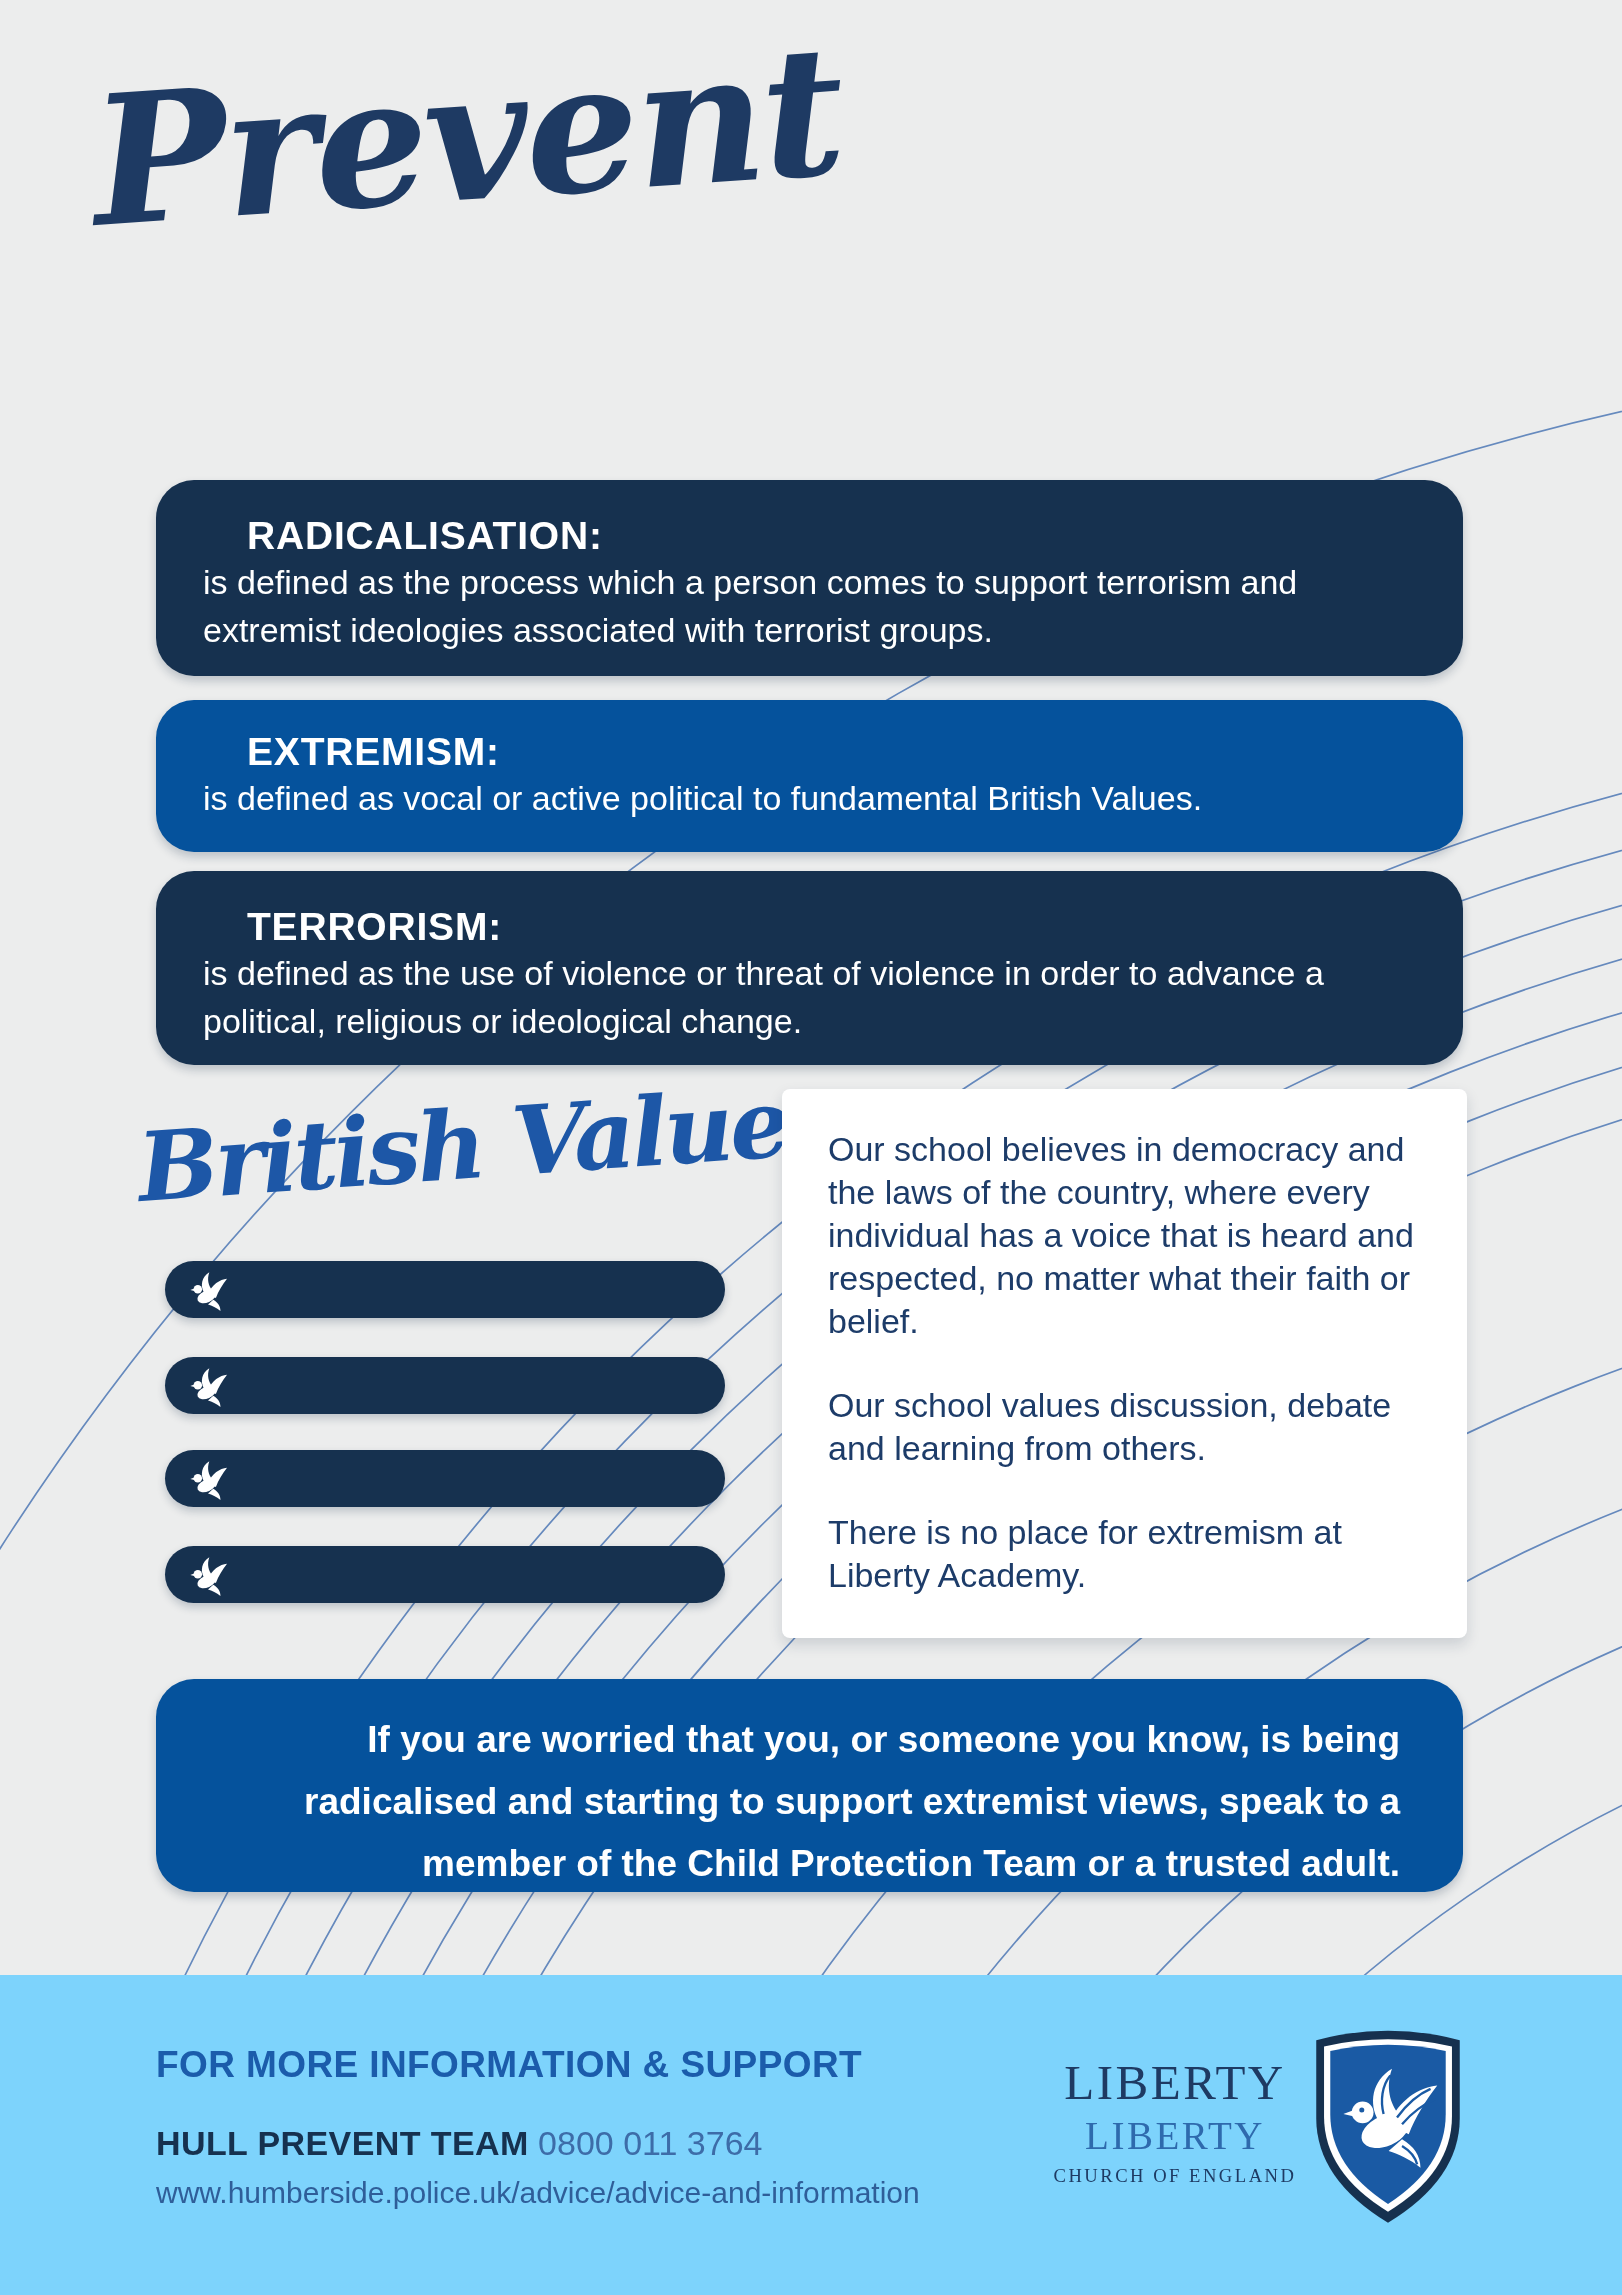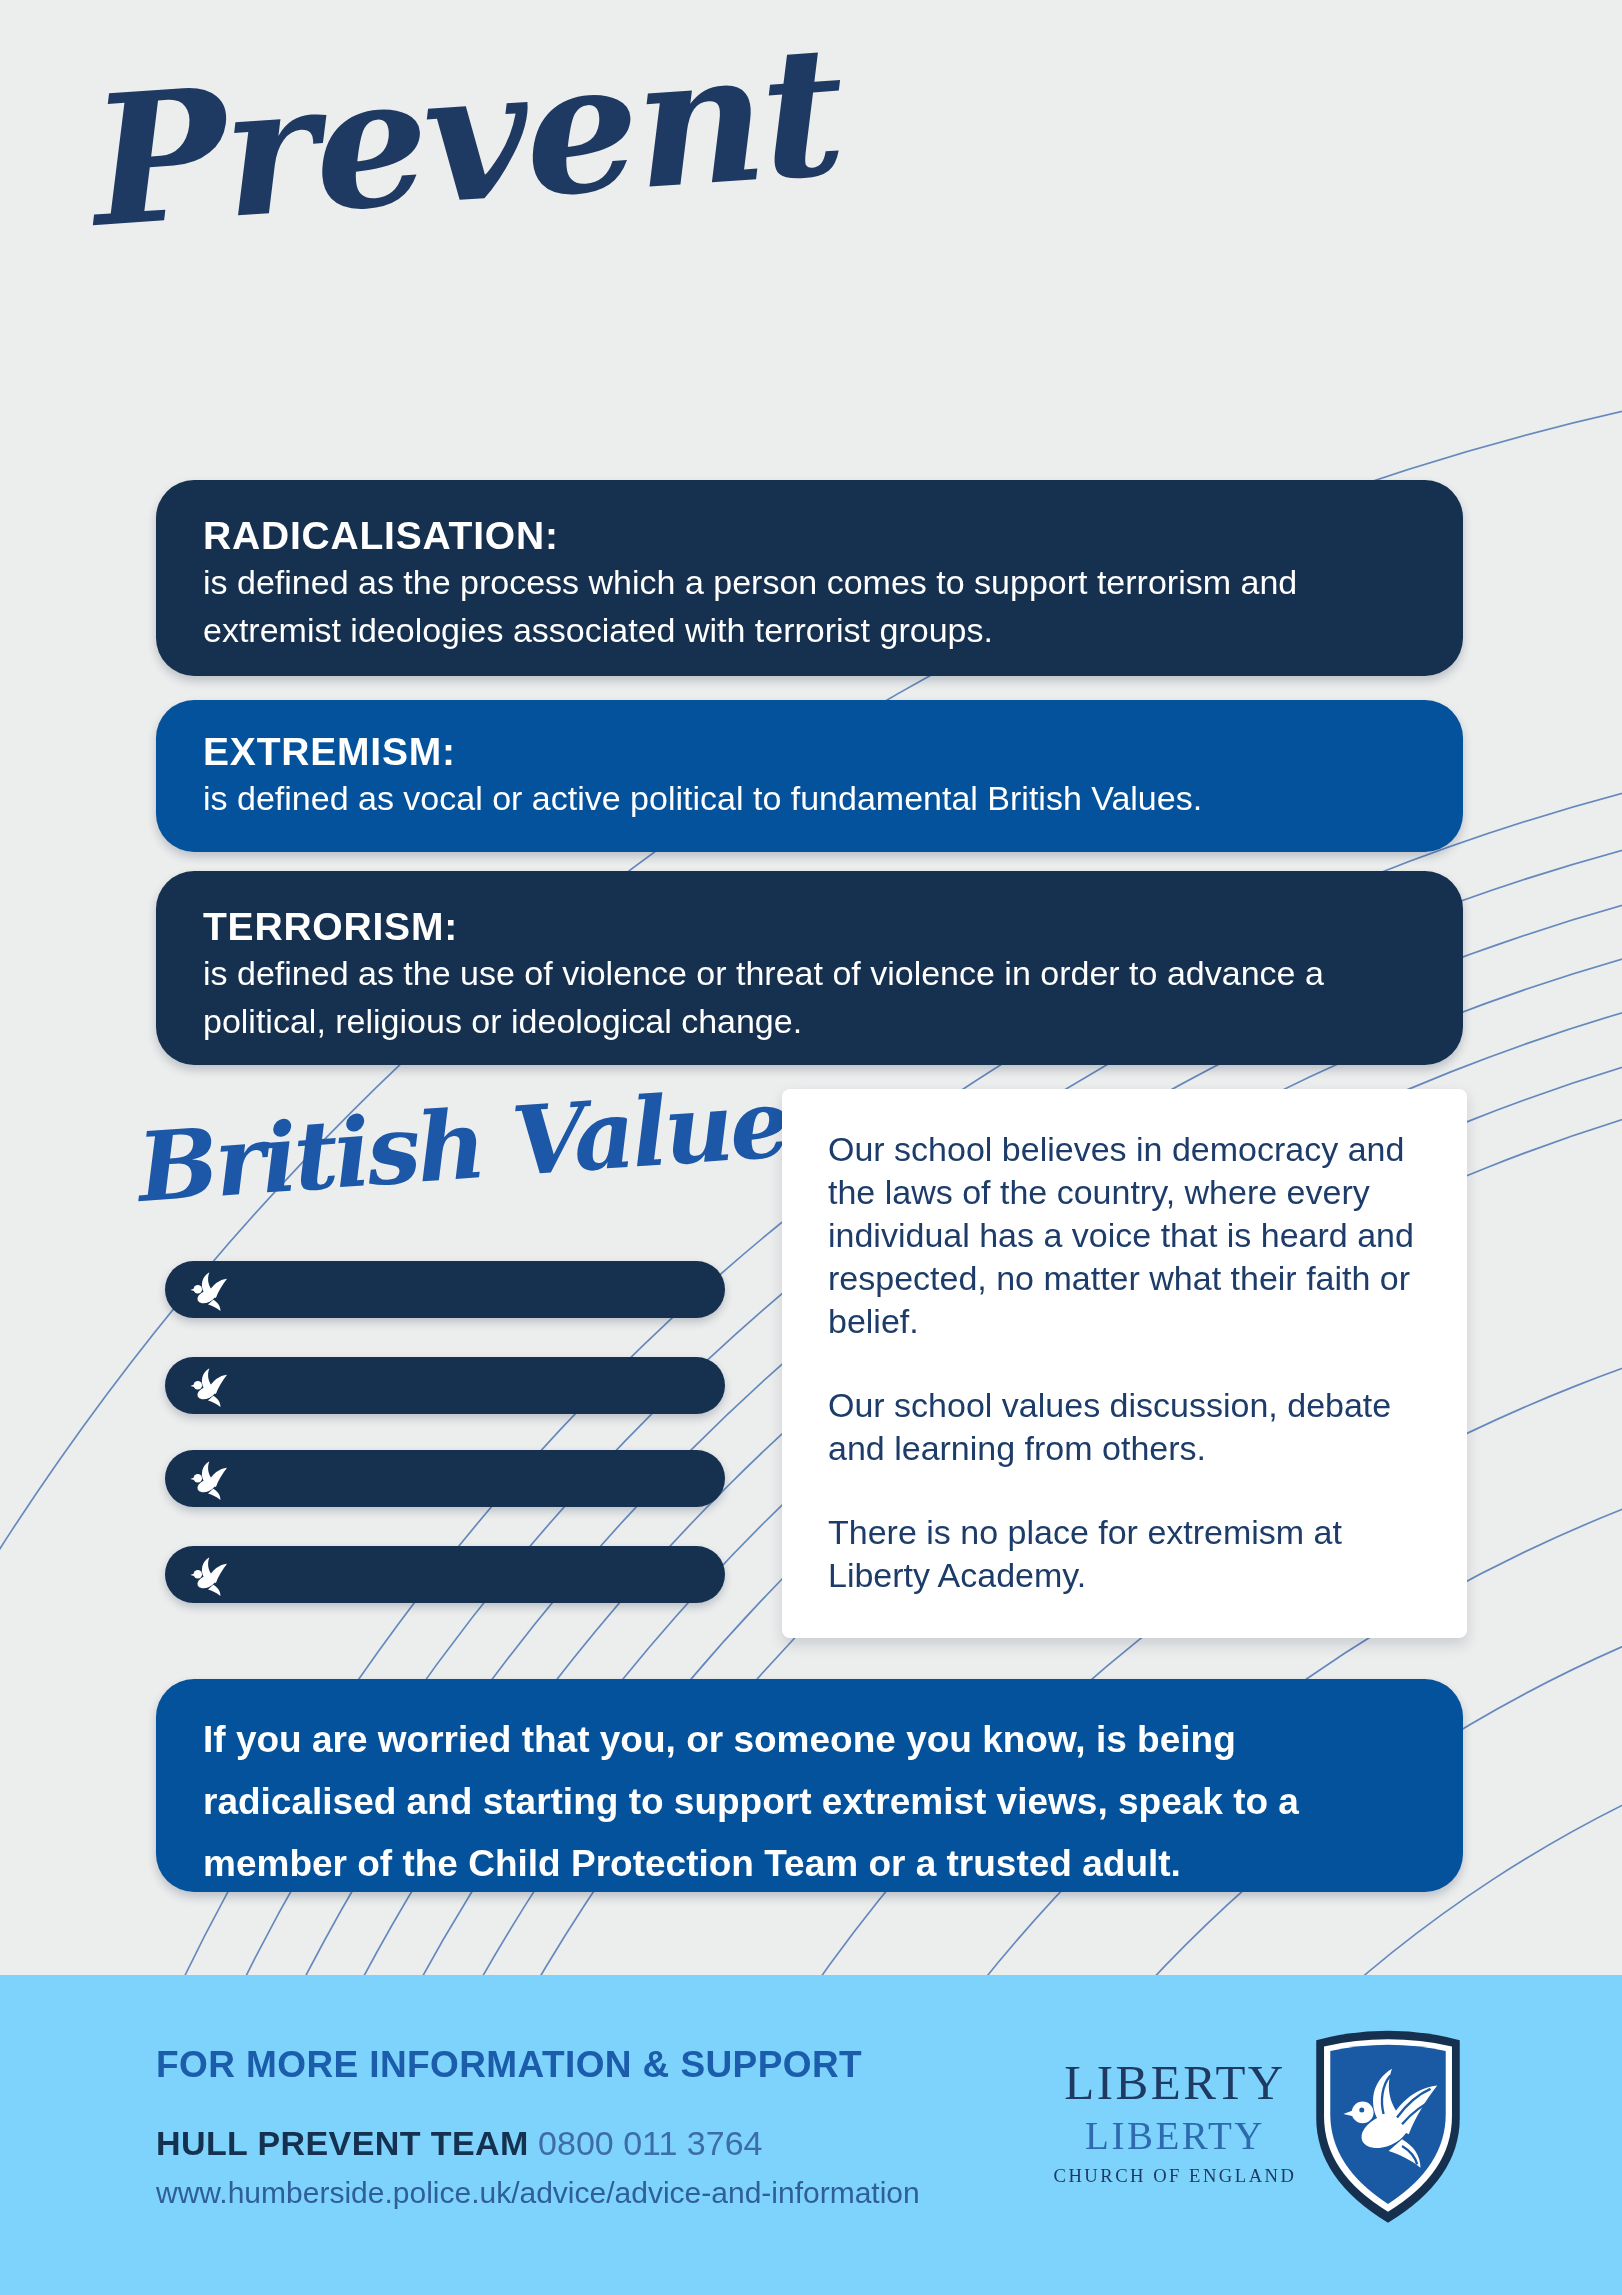--- a/index.html
+++ b/index.html
@@ -27,21 +27,21 @@
     color:#1A55A8;letter-spacing:0px;white-space:nowrap;
   }
 
   
   .defbox{
     left:156px;width:1307px;border-radius:38px;
     color:#ffffff;padding:0 47px;box-sizing:border-box;
     box-shadow:0 5px 10px rgba(20,40,70,0.22);
     overflow:hidden;
   }
-  .defbox .term{font-size:39px;font-weight:bold;letter-spacing:0.8px;}
+  .defbox .term{font-size:39px;font-weight:bold;letter-spacing:0.8px;margin-left:44px;}
   .defbox .deftext{font-size:34px;line-height:48px;font-weight:normal;}
   .box-navy{background:#16314F;}
   .box-blue{background:#05529C;}
   #def0{top:480px;height:196px;padding-top:34px;}
   #def1{top:700px;height:152px;padding-top:30px;}
   #def2{top:871px;height:194px;padding-top:34px;}
 
   
   .script-values{left:142px;top:1112px;font-size:95px;color:#1D57A7;}
   .pill{
@@ -61,24 +61,25 @@
     box-shadow:0 6.8px 13.5px rgba(20,40,70,0.15);
     overflow:hidden;
   }
   .values-card p{margin:0 0 41px 0;}
   .values-card p:last-child{margin-bottom:0;}
 
   
   .cta{
     left:156px;top:1679px;width:1307px;height:213px;
     background:#05529C;border-radius:38px;color:#ffffff;
-    padding:30px 47px;box-sizing:border-box;
+    padding:30px 63px;box-sizing:border-box;
     font-size:37px;font-weight:bold;line-height:62px;
     box-shadow:0 5px 10px rgba(20,40,70,0.22);
     overflow:hidden;
+    text-align:right;
   }
 
   
   .footer{
     left:0;top:1975px;width:1623px;height:320px;background:#7dd3fc;z-index:3;
   }
   .info-heading{
     position:absolute;left:156px;top:69px;
     font-size:37px;font-weight:bold;color:#1B5CAB;letter-spacing:0.4px;white-space:nowrap;
   }

